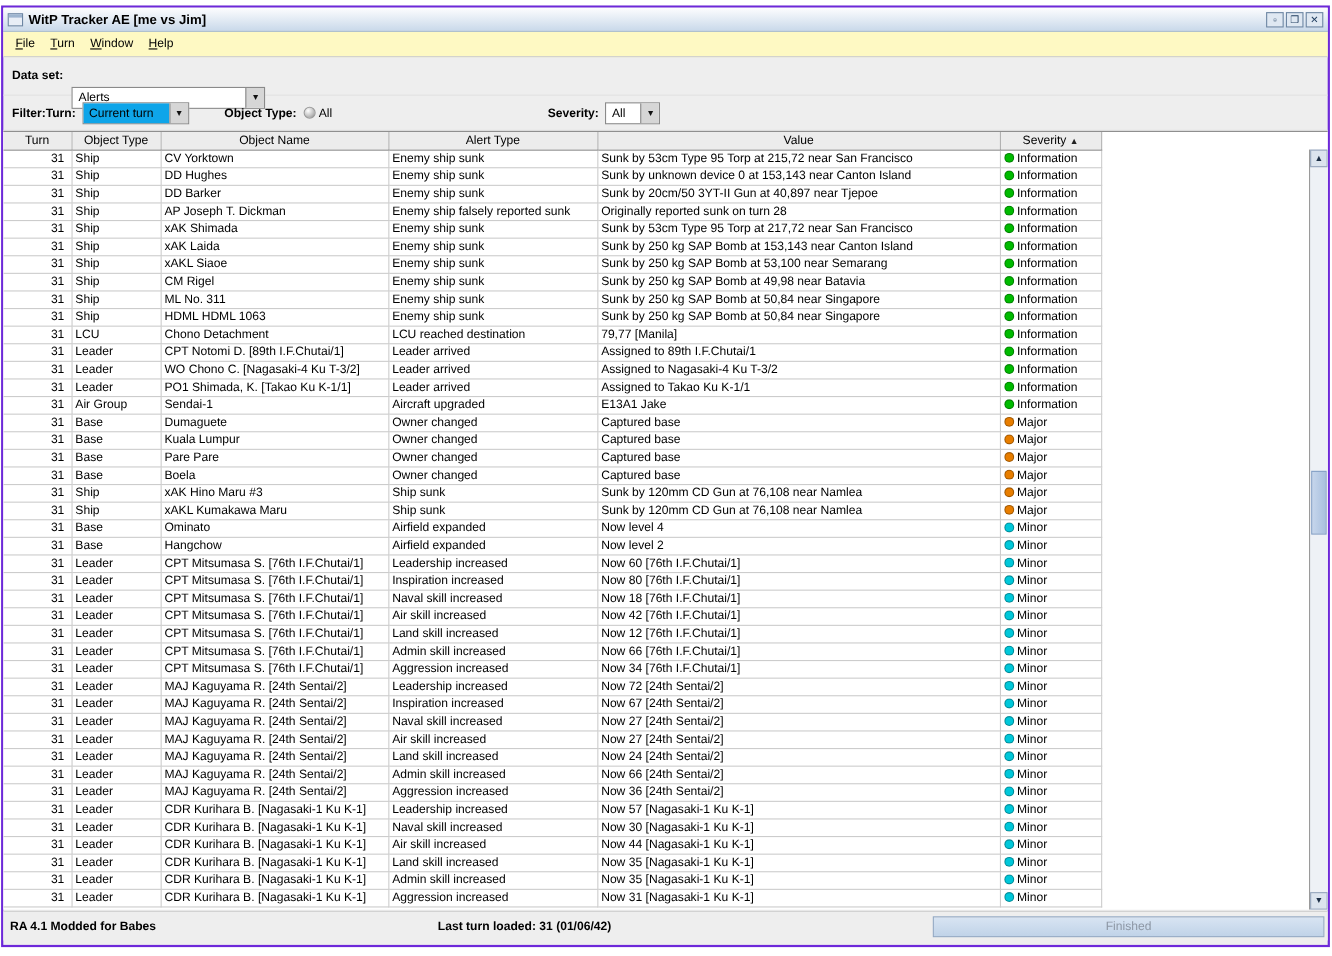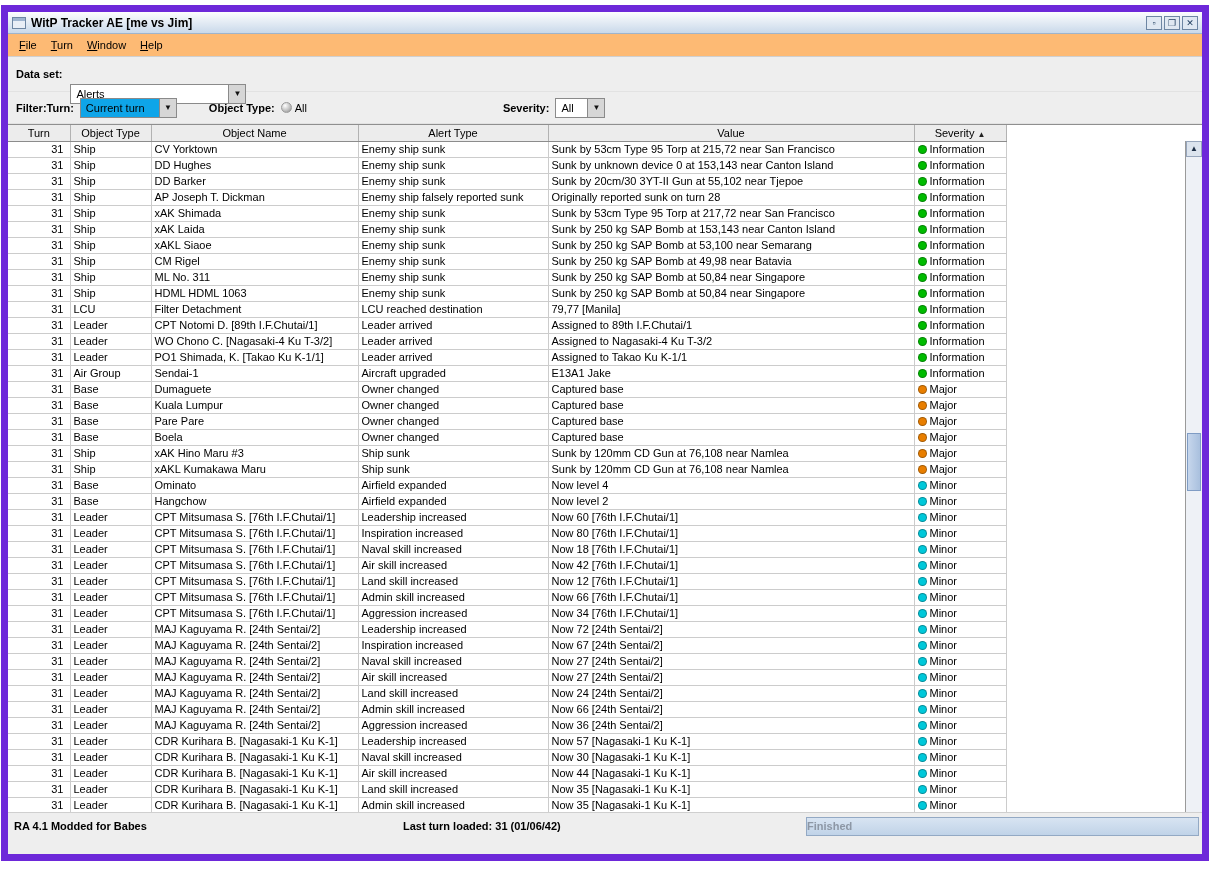--- a/index.html
+++ b/index.html
@@ -1,33 +1,33 @@
 <!DOCTYPE html>
 <html><head>
 <meta charset="utf-8">
 <style>
   * { margin:0; padding:0; box-sizing:border-box; }
   html,body { width:1211px; height:869px; background:#ffffff; font-family:"Liberation Sans",sans-serif; overflow:hidden; }
 
   .window { position:absolute; left:1px; top:5px; width:1208px; height:856px;
-            border:7px solid #6d28d9; background:#eeeeee; }
+            border:2px solid #6d28d9; background:#eeeeee; }
 
   
   .titlebar { height:22px; display:flex; align-items:center; padding:0 4px;
               background:linear-gradient(to bottom,#fdfdfe,#c9d9ea);
               border-bottom:1px solid #9fb4cb; }
   .app-icon { width:14px; height:12px; border:1px solid #6d86a3; background:#e8eef6; margin-right:5px; position:relative; }
   .app-icon::before { content:""; position:absolute; left:0; top:0; right:0; height:3px; background:#9db4cf; }
   .title-text { font-size:12px; font-weight:bold; color:#000; flex:1; }
   .win-btns { display:flex; gap:2px; }
   .win-btn { width:16px; height:14px; border:1px solid #6d86a3; background:#dfe8f2;
              font-size:9px; line-height:12px; text-align:center; color:#1c3least; color:#1c3a5c; cursor:default; }
 
   
-  .menubar { height:23px; display:flex; align-items:center; background:#fdba74;
+  .menubar { height:23px; display:flex; align-items:center; background:#fef9c3;
              border-bottom:1px solid #cfcfcf; padding-left:4px; }
   .menu-item { font-size:11px; color:#000; padding:3px 7px; }
   .menu-item u { text-decoration:underline; }
 
   
   .row-dataset { height:35px; display:flex; align-items:center; padding-left:8px;
                  border-bottom:1px solid #e2e2e2; }
   .row-filter  { height:32px; display:flex; align-items:center; padding-left:8px;
                  border-bottom:1px solid #e2e2e2; }
   .lbl { font-size:11px; font-weight:bold; color:#000; white-space:nowrap; }
@@ -64,27 +64,27 @@
   .vscroll { position:absolute; right:0; top:16px; bottom:0; width:17px;
              background:#eef1f6; border-left:1px solid #9a9a9a; }
   .sb-btn { position:absolute; left:0; width:16px; height:16px; background:#dce4ee;
             border:1px solid #97a6bc; text-align:center; font-size:8px; line-height:14px; color:#1c2e45; }
   .sb-up { top:0; }
   .sb-down { bottom:0; }
   .sb-thumb { position:absolute; left:1px; width:14px; top:292px; height:58px;
               background:linear-gradient(to right,#c6d6ec,#a9c0de); border:1px solid #7f9cc4; }
 
   
-  .statusbar { position:absolute; left:0; right:0; bottom:15px; height:27px;
+  .statusbar { position:absolute; left:0; right:0; bottom:4px; height:27px;
                background:#eeeeee; border-top:1px solid #cfcfcf; }
   .status-left { position:absolute; left:6px; top:7px; font-size:11px; font-weight:bold; color:#000; }
   .status-center { position:absolute; left:395px; top:7px; font-size:11px; font-weight:bold; color:#000; }
-  .progress { position:absolute; right:3px; top:4px; width:393px; height:19px;
+  .progress { position:absolute; right:3px; top:4px; width:356px; height:19px;
               background:linear-gradient(to bottom,#d8e4f2,#c0d3e8); border:1px solid #93a9c4;
-              font-size:11px; font-weight:bold; color:#8d97a5; line-height:17px; }
+              font-size:11px; font-weight:normal; color:#8d97a5; text-align:center; line-height:17px; }
 </style>
 </head>
 <body>
 
 <div class="window">
 
   <div class="titlebar">
     <span class="app-icon"></span>
     <span class="title-text">WitP Tracker AE [me vs Jim]</span>
     <span class="win-btns">
@@ -161,21 +161,21 @@
             <td>DD Hughes</td>
             <td>Enemy ship sunk</td>
             <td>Sunk by unknown device 0 at 153,143 near Canton Island</td>
             <td><span class="sev-dot" style="background: rgb(0, 187, 0);"></span><span>Information</span></td>
           </tr>
           <tr>
             <td class="num">31</td>
             <td>Ship</td>
             <td>DD Barker</td>
             <td>Enemy ship sunk</td>
-            <td>Sunk by 20cm/30 3YT-II Gun at 55,102 near Tjepoe</td>
+            <td>Sunk by 20cm/50 3YT-II Gun at 40,897 near Tjepoe</td>
             <td><span class="sev-dot" style="background: rgb(0, 187, 0);"></span><span>Information</span></td>
           </tr>
           <tr>
             <td class="num">31</td>
             <td>Ship</td>
             <td>AP Joseph T. Dickman</td>
             <td>Enemy ship falsely reported sunk</td>
             <td>Originally reported sunk on turn 28</td>
             <td><span class="sev-dot" style="background: rgb(0, 187, 0);"></span><span>Information</span></td>
           </tr>
@@ -223,21 +223,21 @@
             <td class="num">31</td>
             <td>Ship</td>
             <td>HDML HDML 1063</td>
             <td>Enemy ship sunk</td>
             <td>Sunk by 250 kg SAP Bomb at 50,84 near Singapore</td>
             <td><span class="sev-dot" style="background: rgb(0, 187, 0);"></span><span>Information</span></td>
           </tr>
           <tr>
             <td class="num">31</td>
             <td>LCU</td>
-            <td>Filter Detachment</td>
+            <td>Chono Detachment</td>
             <td>LCU reached destination</td>
             <td>79,77 [Manila]</td>
             <td><span class="sev-dot" style="background: rgb(0, 187, 0);"></span><span>Information</span></td>
           </tr>
           <tr>
             <td class="num">31</td>
             <td>Leader</td>
             <td>CPT Notomi D. [89th I.F.Chutai/1]</td>
             <td>Leader arrived</td>
             <td>Assigned to 89th I.F.Chutai/1</td>

